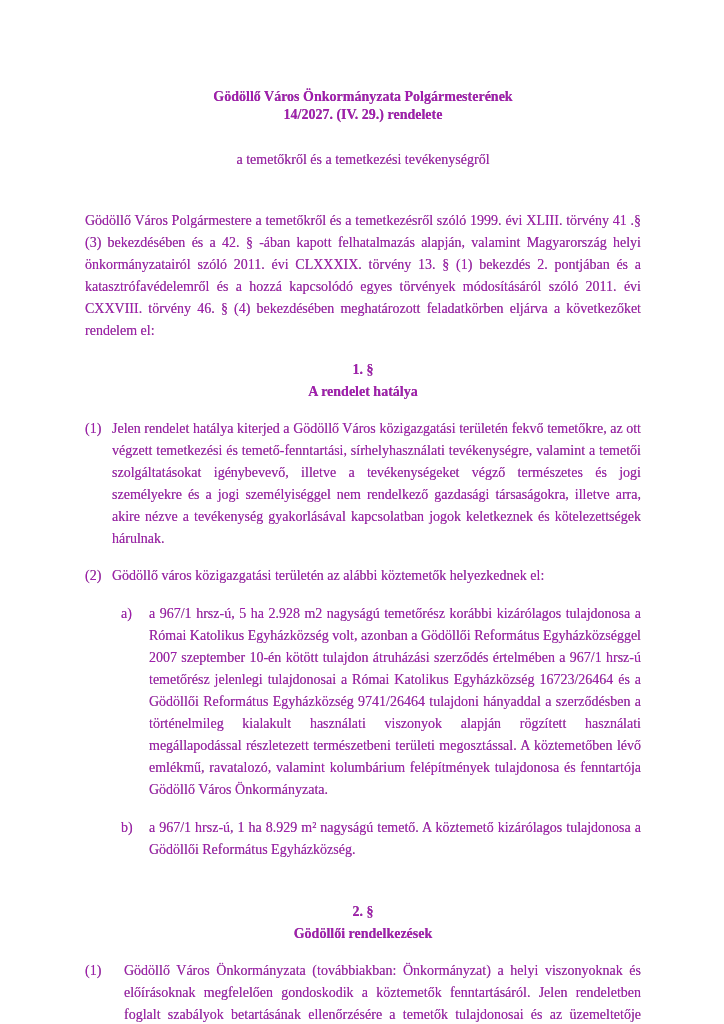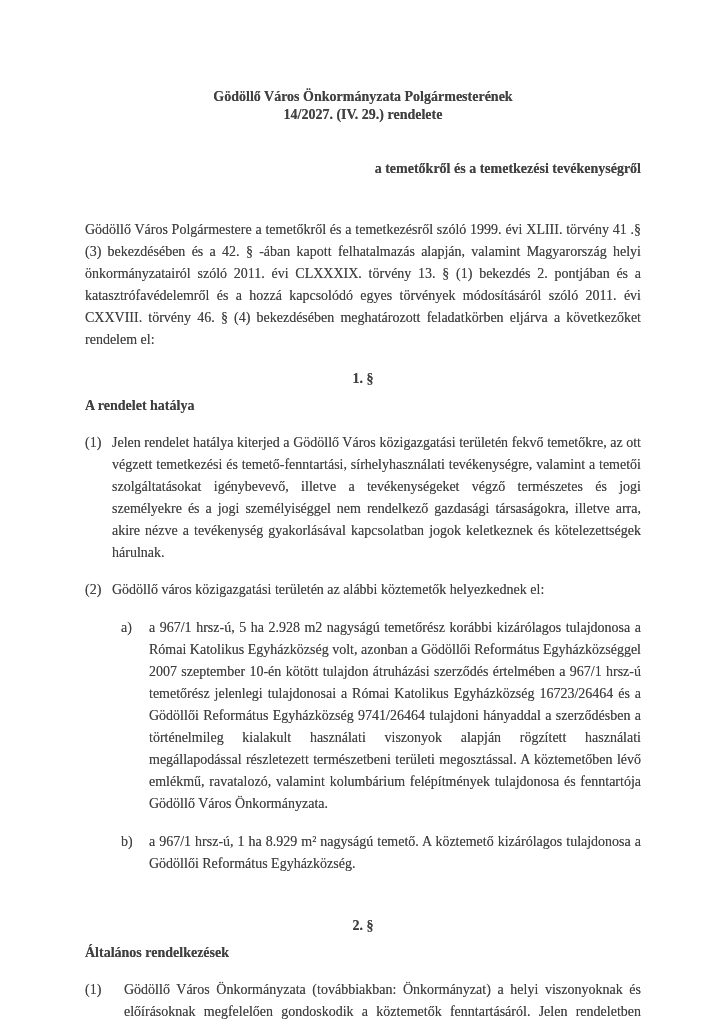--- a/index.html
+++ b/index.html
@@ -7,55 +7,54 @@
     padding: 0;
     background: #ffffff;
   }
   .page {
     position: relative;
     width: 724px;
     height: 1024px;
     background: #ffffff;
     overflow: hidden;
     font-family: "Liberation Serif", "DejaVu Serif", serif;
-    color: #404040;
+    color: #a21caf;
     font-size: 14px;
     line-height: 22px;
     
     text-shadow: 0 0 0.5px rgba(40,40,40,0.55);
   }
   .content {
     position: absolute;
     left: 85px;
     top: 88px;
     width: 556px;
   }
   .title-block {
     text-align: center;
     font-weight: bold;
     line-height: 18px;
   }
   .subtitle {
-    text-align: right;
-    font-weight: bold;
-    margin-top: 34px;
+    text-align: center;
+    font-weight: normal;
+    margin-top: 25px;
   }
   .intro {
     margin: 39px 0 0 0;
     text-align: justify;
   }
   .section-number {
     text-align: center;
     font-weight: bold;
     margin-top: 17px;
   }
   .section-heading {
-    text-align: left;
+    text-align: center;
     font-weight: bold;
-    margin-top: 5px;
   }
   .para {
     display: flex;
     margin-top: 15px;
     text-align: justify;
   }
   .para .marker {
     flex: 0 0 27px;
     text-align: left;
   }
@@ -114,21 +113,21 @@
       <span class="marker">a)</span>
       <span class="ptext">a 967/1 hrsz-ú, 5 ha 2.928 m2 nagyságú temetőrész korábbi kizárólagos tulajdonosa a Római Katolikus Egyházközség volt, azonban a Gödöllői Református Egyházközséggel 2007 szeptember 10-én kötött tulajdon átruházási szerződés értelmében a 967/1 hrsz-ú temetőrész jelenlegi tulajdonosai a Római Katolikus Egyházközség 16723/26464 és a Gödöllői Református Egyházközség 9741/26464 tulajdoni hányaddal a szerződésben a történelmileg kialakult használati viszonyok alapján rögzített használati megállapodással részletezett természetbeni területi megosztással. A köztemetőben lévő emlékmű, ravatalozó, valamint kolumbárium felépítmények tulajdonosa és fenntartója Gödöllő Város Önkormányzata.</span>
     </div>
 
     <div class="subitem">
       <span class="marker">b)</span>
       <span class="ptext">a 967/1 hrsz-ú, 1 ha 8.929 m² nagyságú temető. A köztemető kizárólagos tulajdonosa a Gödöllői Református Egyházközség.</span>
     </div>
 
     <div class="section-number gap-before-section2">2. §</div>
-    <div class="section-heading">Általános rendelkezések</div>
+    <div class="section-heading">Gödöllői rendelkezések</div>
 
     <div class="para wide-marker">
       <span class="marker">(1)</span>
       <span class="ptext">Gödöllő Város Önkormányzata (továbbiakban: Önkormányzat) a helyi viszonyoknak és előírásoknak megfelelően gondoskodik a köztemetők fenntartásáról. Jelen rendeletben foglalt szabályok betartásának ellenőrzésére a temetők tulajdonosai és az üzemeltetője jogosult.</span>
     </div>
 
   </div>
 </div>
 
 </body></html>

